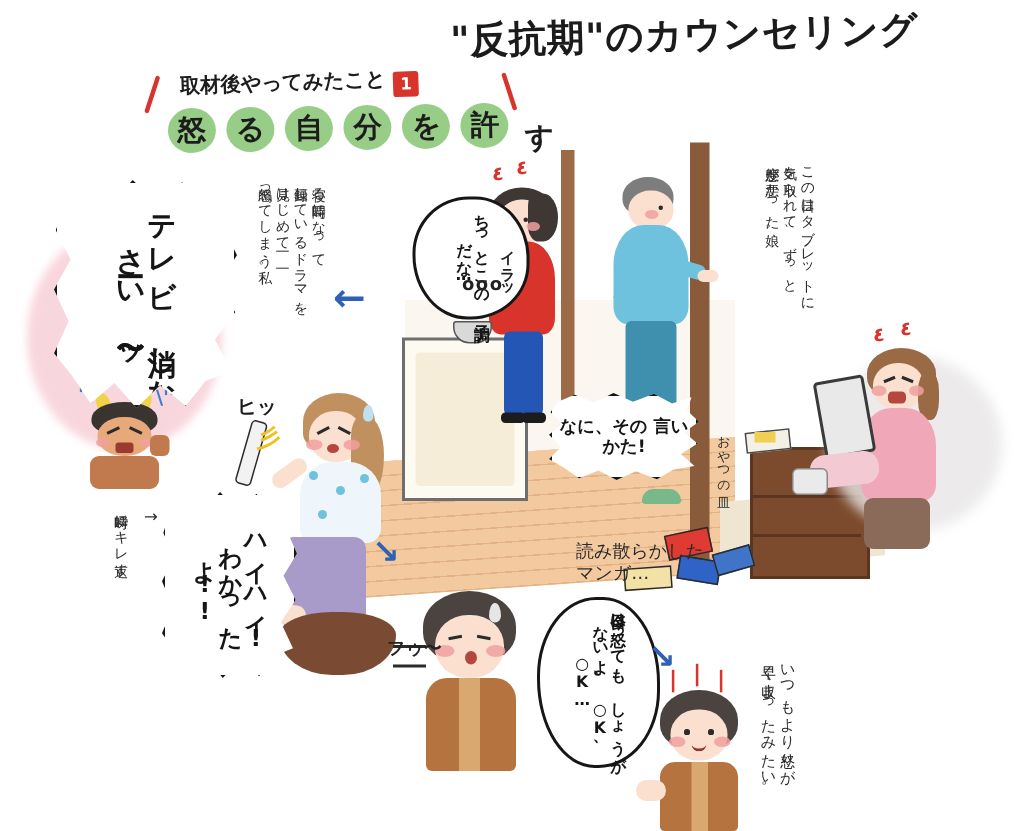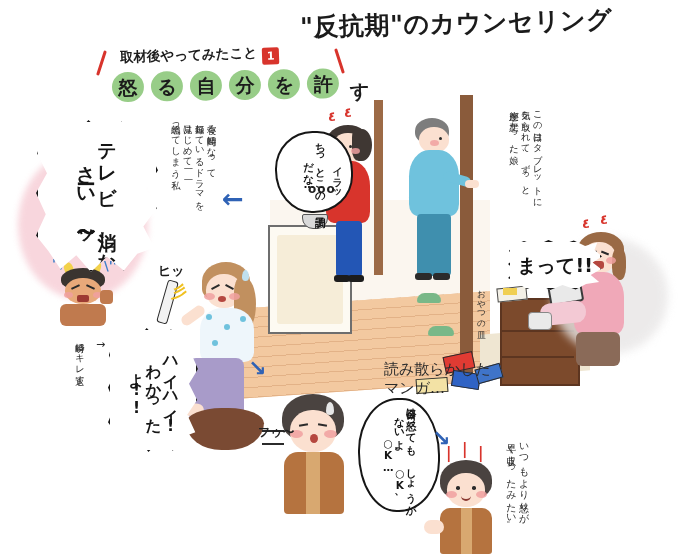--- a/index.html
+++ b/index.html
@@ -294,23 +294,24 @@
 
   <div class="abs ink" style="left:158px;top:262px;font-size:13px;color:#1a1a1a;">ヒッ</div>
 
   <div class="bub round vb" style="left:275px;top:131px;width:74px;height:78px;font-size:10.5px;">ちっとこの
 調子だな…</div>
 
   <div class="abs ink vb" style="left:330px;top:160px;font-size:10px;">イラッ</div>
   <div class="abs ink" style="left:308px;top:182px;font-size:12px;letter-spacing:1px;">ooo</div>
 
 
-  <div class="spike" style="left:508px;top:240px;width:90px;height:46px;font-size:19px;">まって!!</div>
   <div class="halo" style="left:504px;top:236px;width:100px;height:54px;z-index:-1;"></div>
 
+  <div class="spike" style="left:366px;top:262px;width:96px;height:54px;font-size:11.5px;">なに、その
+言いかた!</div>
 
   <div class="abs ink" style="left:258px;top:424px;font-size:12px;">フゥ〜</div>
 
   <div class="bub round vb" style="left:358px;top:398px;width:78px;height:110px;font-size:10.5px;">今日は怒っても
 しょうがないよ、
 ○K、○K…</div>
 
   <div class="abs vtext" style="left:170px;top:118px;height:120px;">寝る時間になって
 録画しているドラマを
 見はじめて——
@@ -319,21 +320,21 @@
   <div class="abs vtext" style="left:508px;top:104px;height:106px;">この日はタブレットに
 気を取られて、ずっと
 態度が悪かった娘。</div>
 
   <div class="abs vtext" style="left:74px;top:336px;height:84px;">瞬時にキレ返す</div>
   <div class="abs" style="left:96px;top:338px;font-size:11px;color:#2b2b2b;">→</div>
 
 
   <div class="abs vtext" style="left:476px;top:284px;height:56px;font-size:8.6px;">おやつの皿</div>
 
-  <div class="abs htext" style="left:384px;top:360px;font-size:15px;">読み散らかした
+  <div class="abs htext" style="left:384px;top:360px;font-size:12px;">読み散らかした
 マンガ…</div>
 
   <div class="abs vtext" style="left:504px;top:436px;height:92px;font-size:10px;">いつもより怒りが
 早く収まったみたい。</div>
 
   <div class="arrow" style="left:222px;top:186px;">←</div>
   <div class="arrow" style="left:248px;top:358px;font-size:22px;">↘</div>
   <div class="arrow" style="left:432px;top:428px;font-size:22px;">↘</div>
 
 </div>

